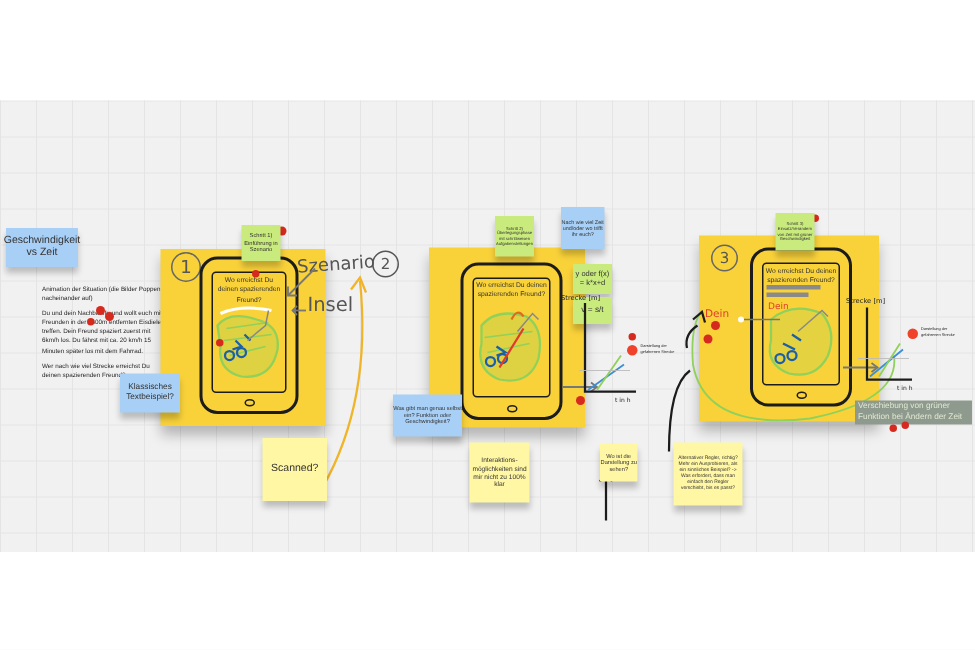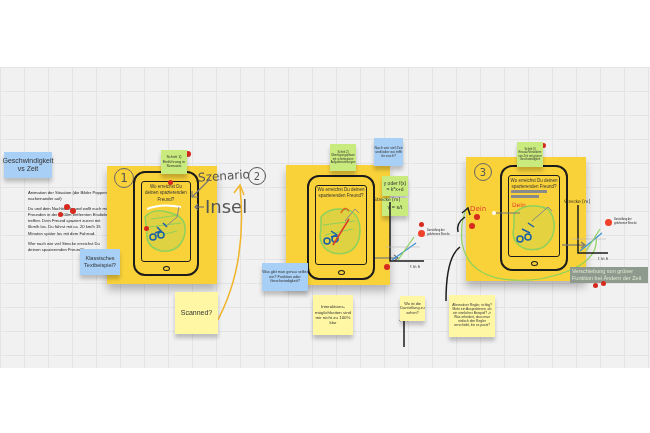--- a/index.html
+++ b/index.html
@@ -77,21 +77,21 @@
     <span>Schritt 1) Einführung in Szenario</span>
   </div>
   <div class="dot" style="left:185px;top:84px;"></div>
 
   <div class="hand" style="left:198px;top:102px;font-size:12px;color:#555;transform:rotate(-4deg);">
     <span>Szenario</span>
   </div>
   <div class="num" style="left:248px;top:100px;width:18px;height:18px;font-size:10px;">
     <span>2</span>
   </div>
-  <div class="hand" style="left:205px;top:129px;font-size:18px;color:#555;">
+  <div class="hand" style="left:205px;top:129px;font-size:13px;color:#555;">
     <span>Insel</span>
   </div>
   <svg style="left:0;top:0;" width="650" height="301">
     <path d="M210 112 L192 130" stroke="#777" stroke-width="1.2" fill="none"></path>
     <path d="M192 124 L192 130 L198 130" stroke="#777" stroke-width="1.2" fill="none"></path>
     <path d="M204 140 L195 140" stroke="#777" stroke-width="1.2" fill="none"></path>
     <path d="M198 137 L195 140 L198 143" stroke="#777" stroke-width="1.2" fill="none"></path>
     <path d="M215 258 Q248 200 240 120" stroke="#f0b429" stroke-width="1.5" fill="none"></path>
     <path d="M234 126 L240 118 L244 128" stroke="#f0b429" stroke-width="1.5" fill="none"></path>
   </svg>

